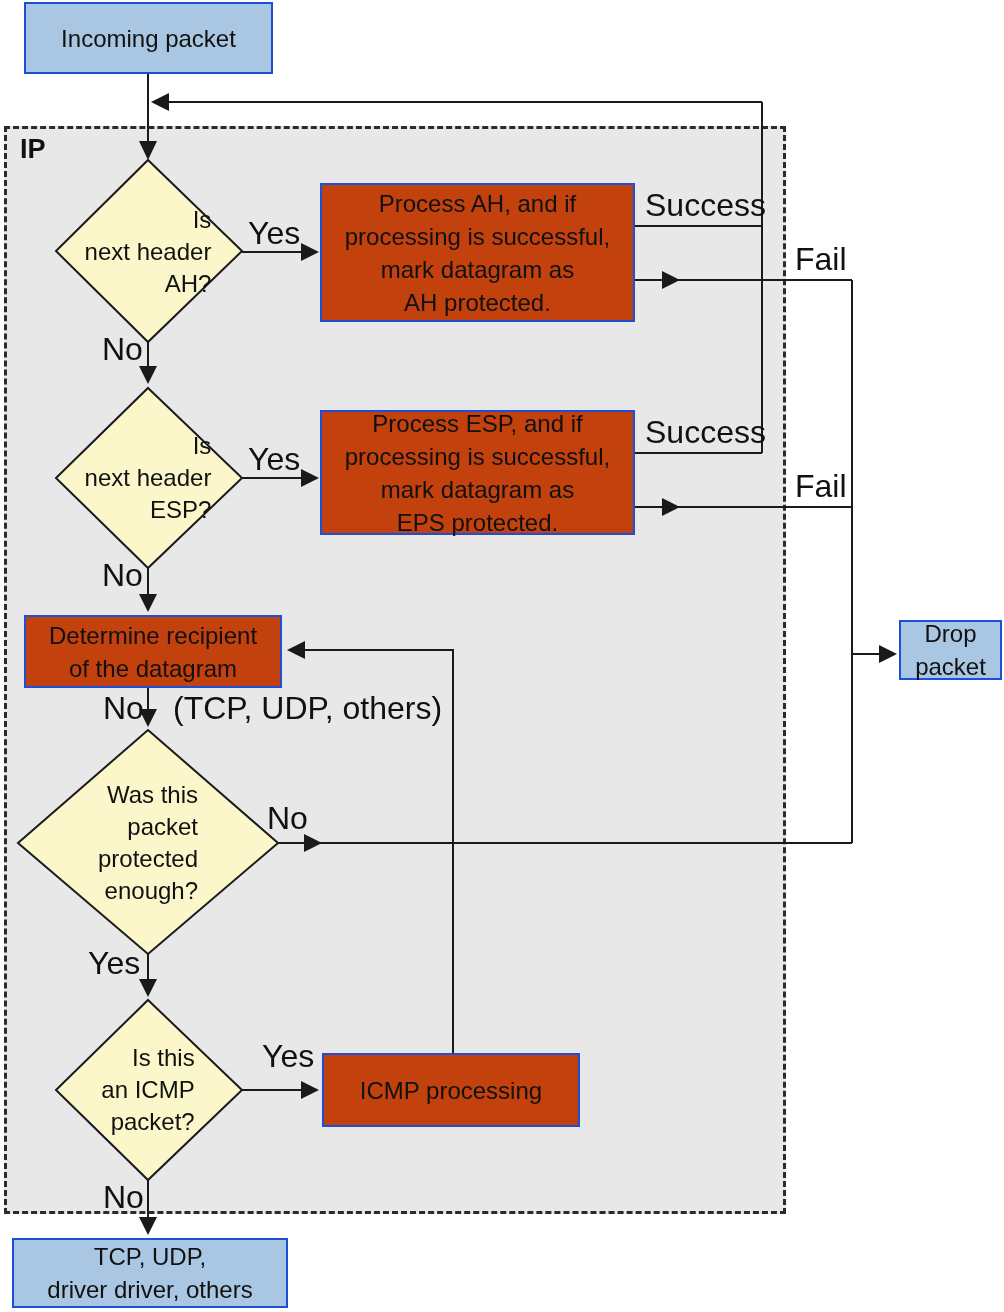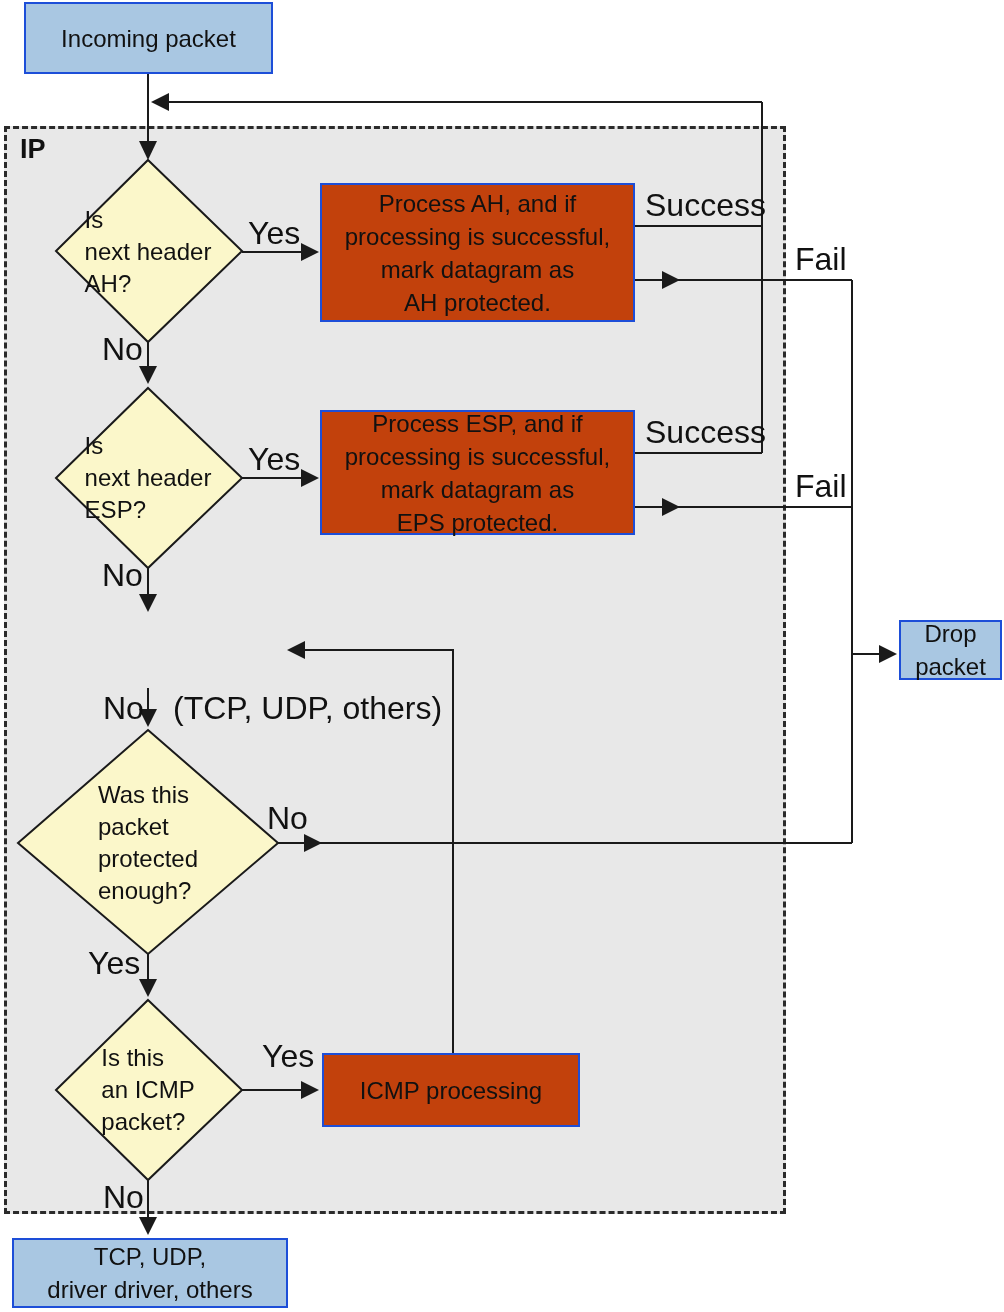--- a/index.html
+++ b/index.html
@@ -29,21 +29,21 @@
     display:flex;align-items:center;justify-content:center;
     text-align:center;
     font-size:24px;line-height:33px;
     white-space:pre-line;
   }
   .terminal{background:#a9c7e2;}
   .process{background:#c2410c;}
   .diamond-text{
     position:absolute;
     display:flex;align-items:center;justify-content:center;
-    text-align:left;
+    text-align:right;
     font-size:24px;line-height:32px;
     white-space:pre-line;
   }
   .edge-label{
     position:absolute;
     font-size:32px;line-height:26px;
     white-space:nowrap;
   }
   #ip-label{
     position:absolute;left:20px;top:134px;
@@ -110,20 +110,22 @@
   <div class="node process" style="left:320px;top:183px;width:315px;height:139px;">Process AH, and if
 processing is successful,
 mark datagram as
 AH protected.</div>
 
   <div class="node process" style="left:320px;top:410px;width:315px;height:125px;">Process ESP, and if
 processing is successful,
 mark datagram as
 EPS protected.</div>
 
+  <div class="node process" style="left:24px;top:615px;width:258px;height:73px;">Determine recipient
+of the datagram</div>
 
   <div class="node process" style="left:322px;top:1053px;width:258px;height:74px;">ICMP processing</div>
 
   <div class="node terminal" style="left:899px;top:620px;width:103px;height:60px;">Drop
 packet</div>
 
   <div class="node terminal" style="left:12px;top:1238px;width:276px;height:70px;">TCP, UDP,
 driver driver, others</div>
 
   <div class="diamond-text" style="left:58px;top:182px;width:180px;height:140px;">Is

